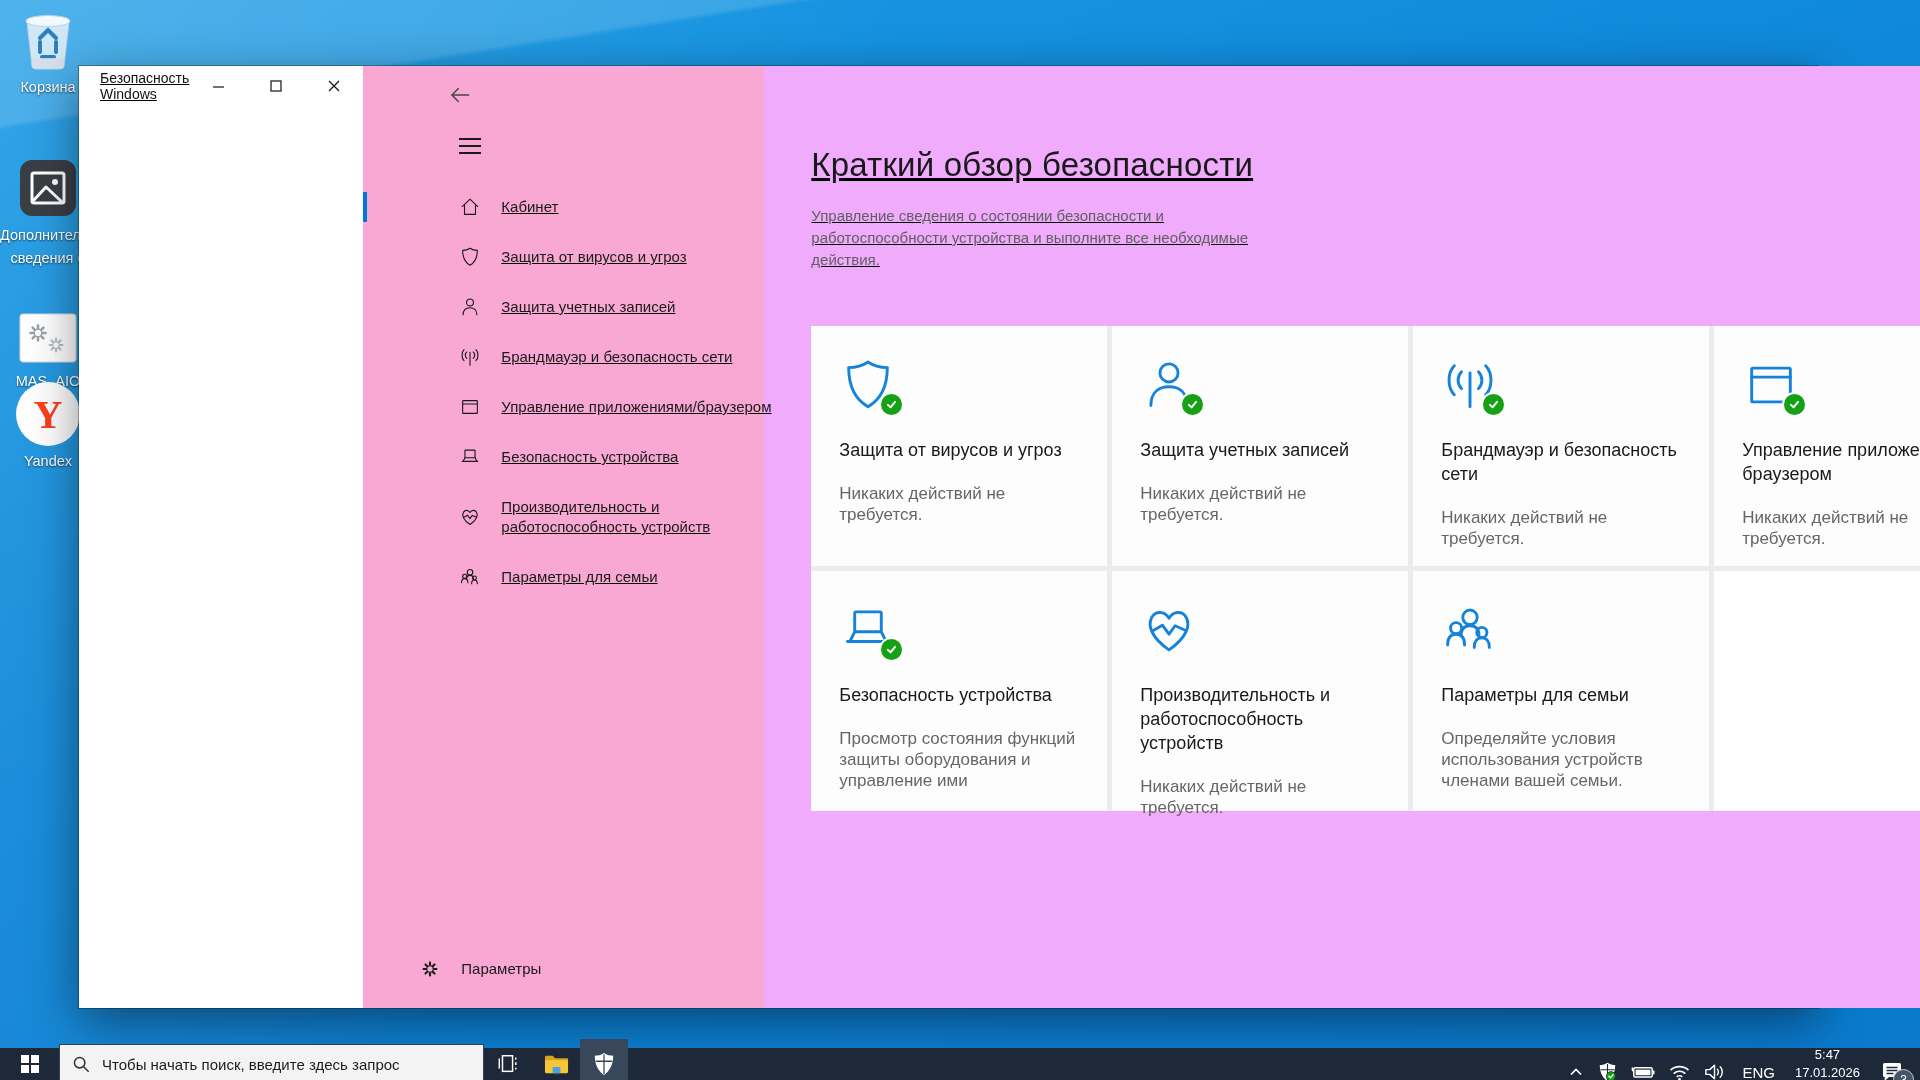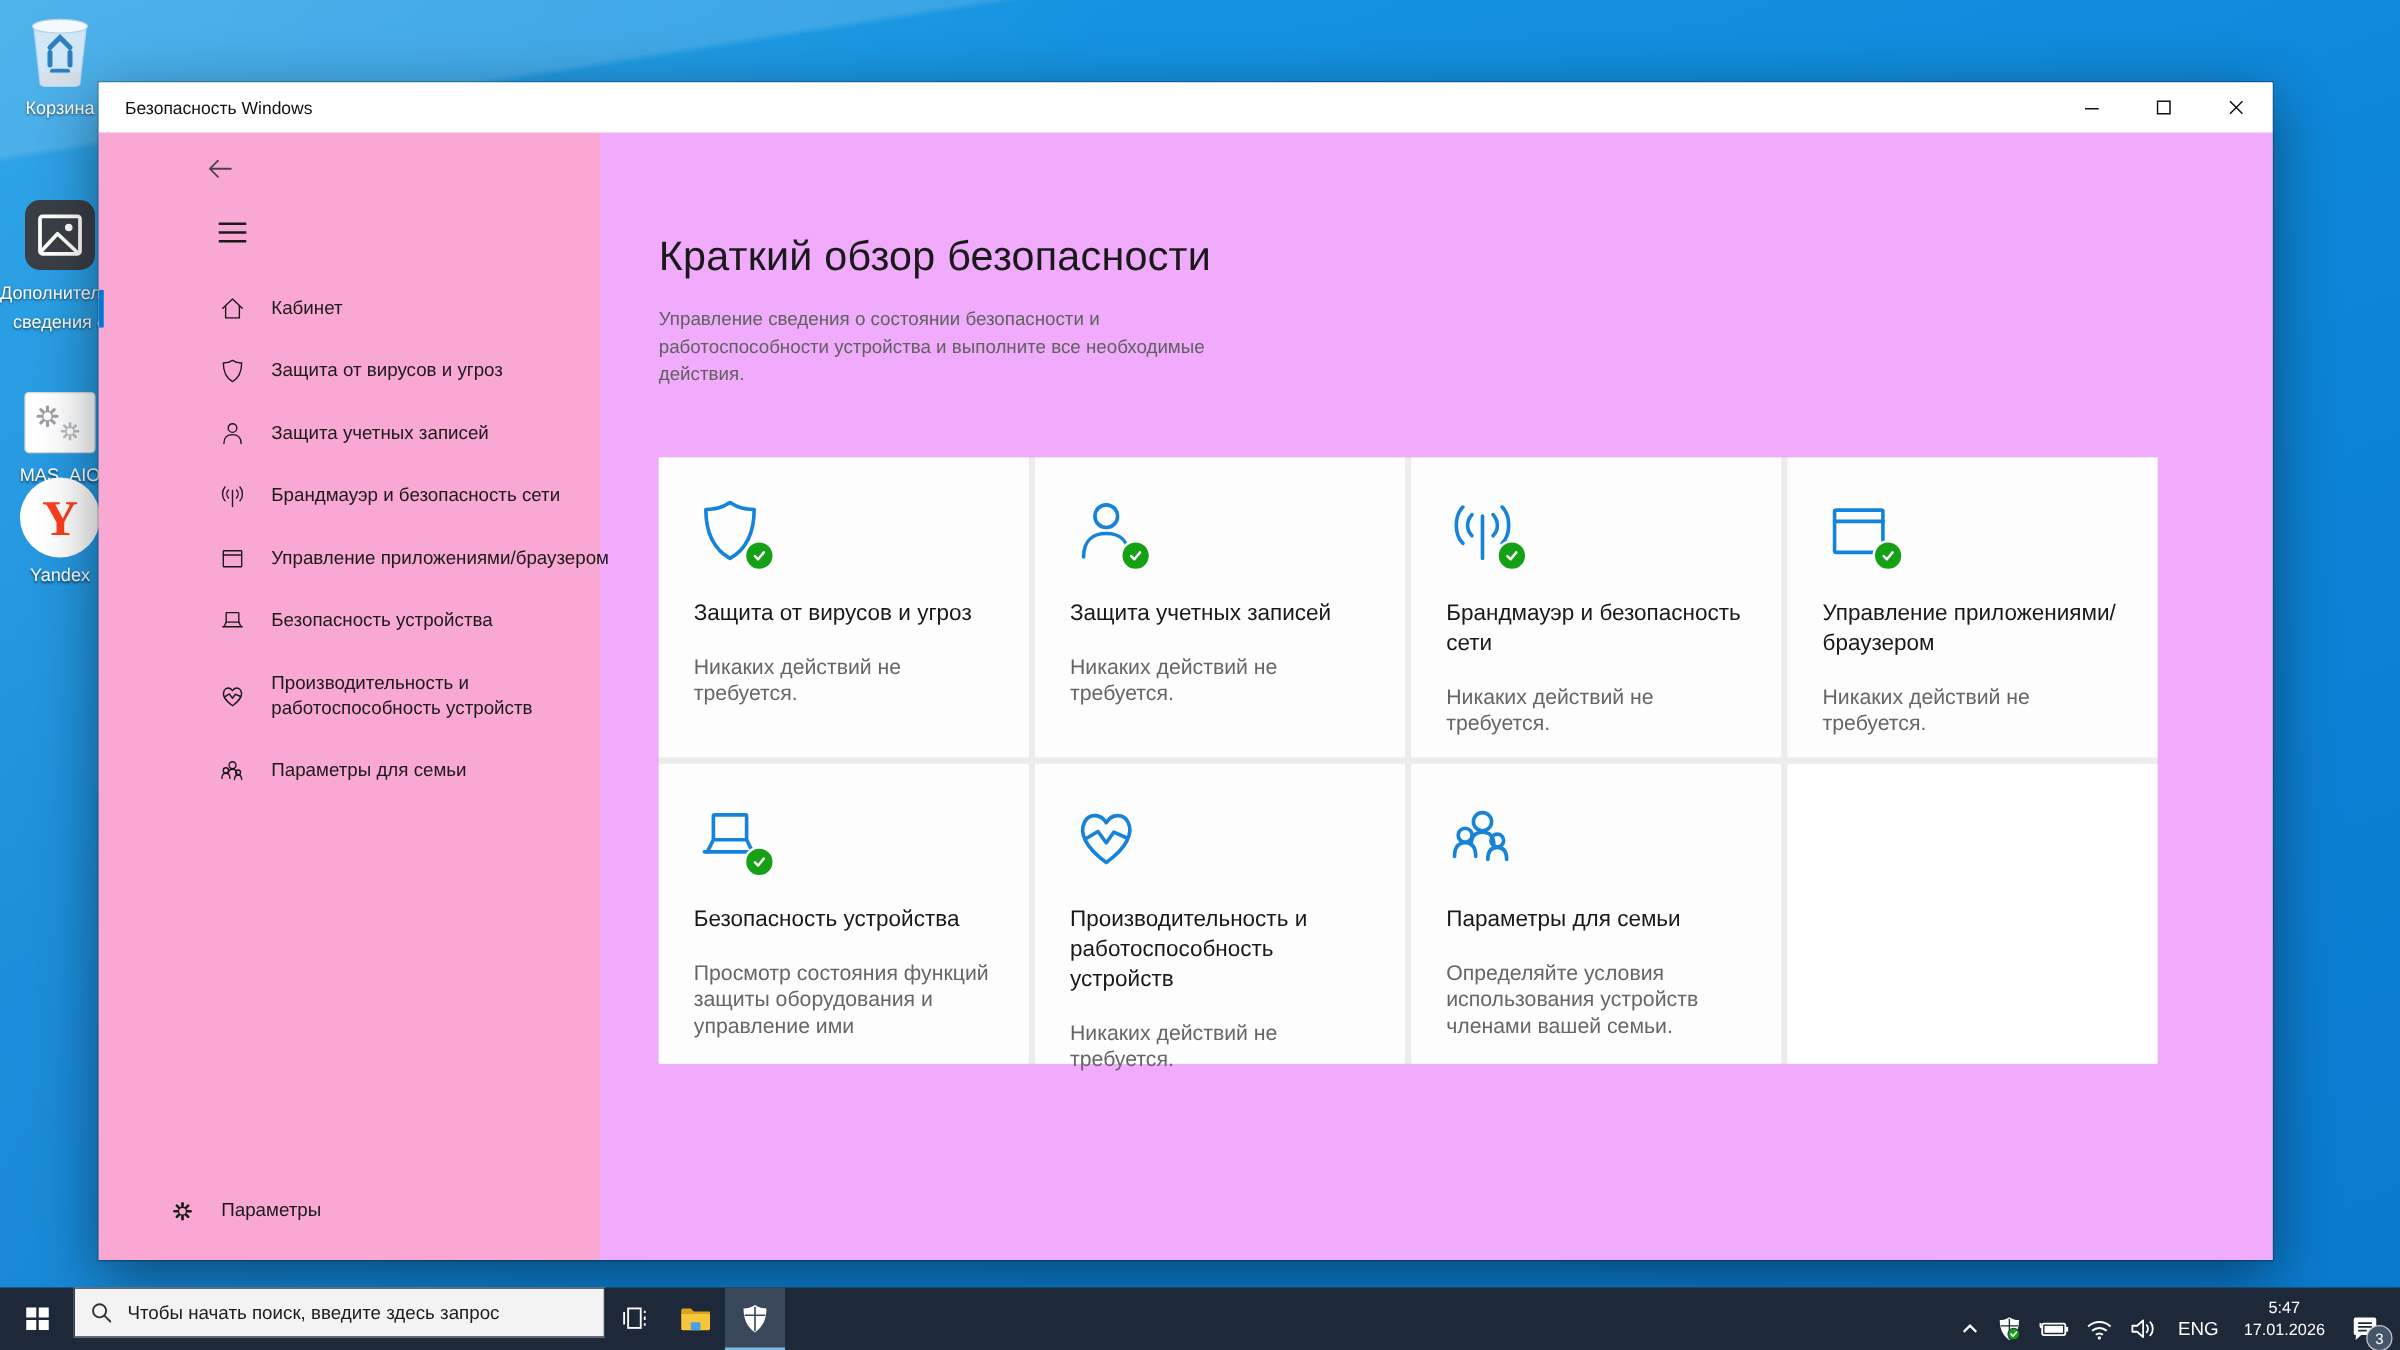--- a/index.html
+++ b/index.html
@@ -14,21 +14,21 @@
       linear-gradient(160deg, #1a9ce6 0%, #0e86d8 45%, #0a79cc 100%);
   }
   .desk-icon { position:absolute; width:96px; left:0; text-align:center; z-index:1; cursor:default; }
   .desk-icon .lbl { color:#fff; font-size:14.5px; line-height:23px;
     text-shadow:0 1px 2px rgba(0,0,0,.65); white-space:nowrap; }
   .di-art { display:flex; align-items:center; justify-content:center; margin-bottom:4px; }
 
   
   .win { position:absolute; left:79px; top:66px; width:1739px; height:942px; z-index:10;
     background:#fff; box-shadow:0 0 0 1px rgba(0,0,0,.28), 0 14px 46px rgba(0,0,0,.45);
-    display:flex; flex-direction:column; }
+    display:flex; flex-direction:row;text-decoration:underline; }
   .titlebar { height:40px; flex:0 0 40px; background:#fff; display:flex; align-items:center; }
   .titlebar .t { font-size:14px; color:#111; padding-left:21px; flex:1; }
   .caption-btns { display:flex; height:100%; }
   .cap-btn { width:58px; height:100%; display:flex; align-items:center; justify-content:center;
     color:#111; font-size:15px; }
   .win-body { flex:1; display:flex; min-height:0; }
 
   
   .sidebar { width:401px; flex:0 0 401px; background:#f9a8d4; position:relative; padding-top:12px; }
   .back-btn { width:46px; height:34px; display:flex; align-items:center; margin-left:84px; color:#444; }
@@ -57,22 +57,22 @@
   .card.filler { cursor:default; background:#fff; }
   .card-ic { position:relative; width:58px; height:58px; color:#1583d9; margin-bottom:8px; }
   .card-ic svg.main { width:58px; height:58px; }
   .badge { position:absolute; right:-7px; bottom:-3px; width:25px; height:25px; border-radius:50%;
     background:#15a015; border:2px solid #fdfdfd; display:flex; align-items:center; justify-content:center; }
   .badge svg { width:13px; height:13px; fill:none; stroke:#fff; stroke-width:3; stroke-linecap:round; stroke-linejoin:round; }
   .card-title { margin-top:24px; font-size:18px; line-height:24px; color:#191919; }
   .card-desc { margin-top:21px; font-size:17px; line-height:21px; color:#666; }
 
   
-  .taskbar { position:absolute; left:0; bottom:0; width:1920px; height:50px; background:#1d2939;
-    display:flex; z-index:100; }
+  .taskbar { position:absolute; left:0; bottom:0; width:1920px; height:32px; background:#1d2939;
+    display:flex; align-items:center; z-index:100; }
   .tb-start { width:59px; height:50px; display:flex; align-items:center; justify-content:center; }
   .win-logo { display:grid; grid-template-columns:8px 8px; grid-template-rows:8px 8px; gap:2px; }
   .win-logo i { background:#fff; }
   .tb-search { width:425px; height:40px; background:#f3f3f3; display:flex; align-items:center;
     padding:0 12px; gap:12px; border:1px solid #37414e; }
   .tb-search .ph { font-size:15px; color:#1c1c1c; white-space:nowrap; }
   .tb-btn { width:48px; height:50px; display:flex; align-items:center; justify-content:center; }
   .tb-btn.active { background:#38485a; box-shadow:inset 0 -2px 0 #7ab8e8; }
   .tb-spacer { flex:1; }
   .tray { display:flex; align-items:center; height:50px; }

